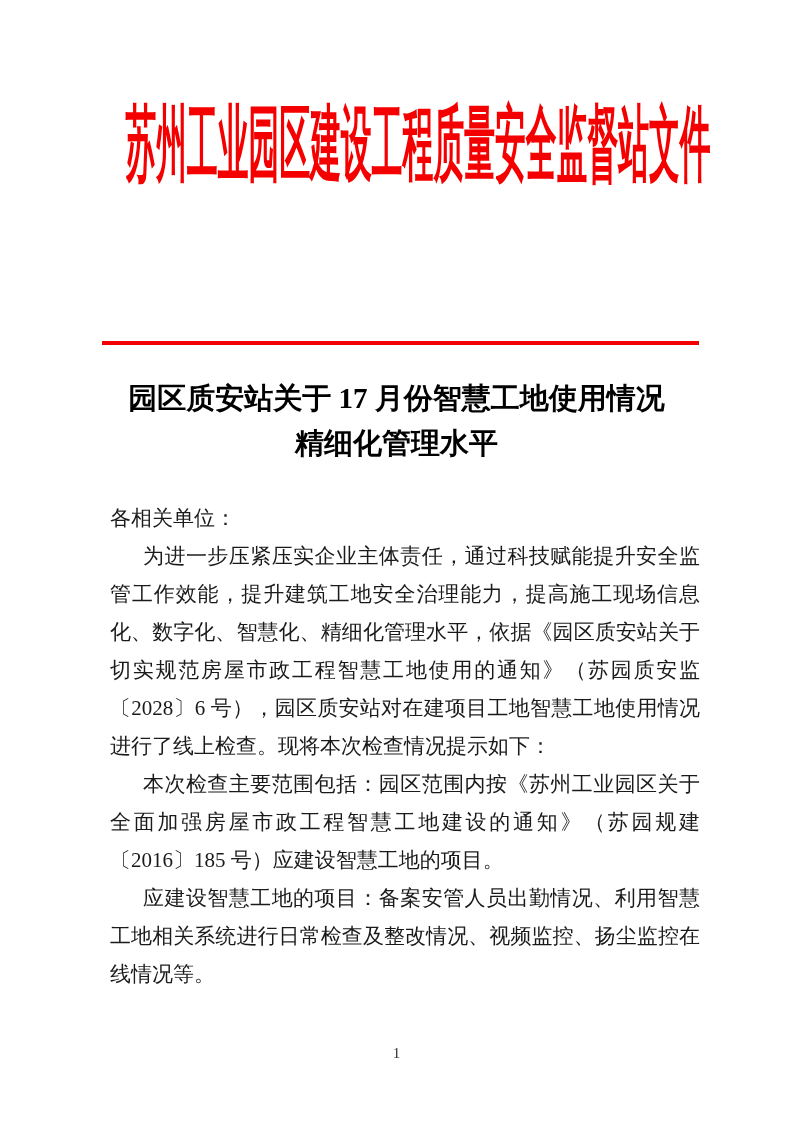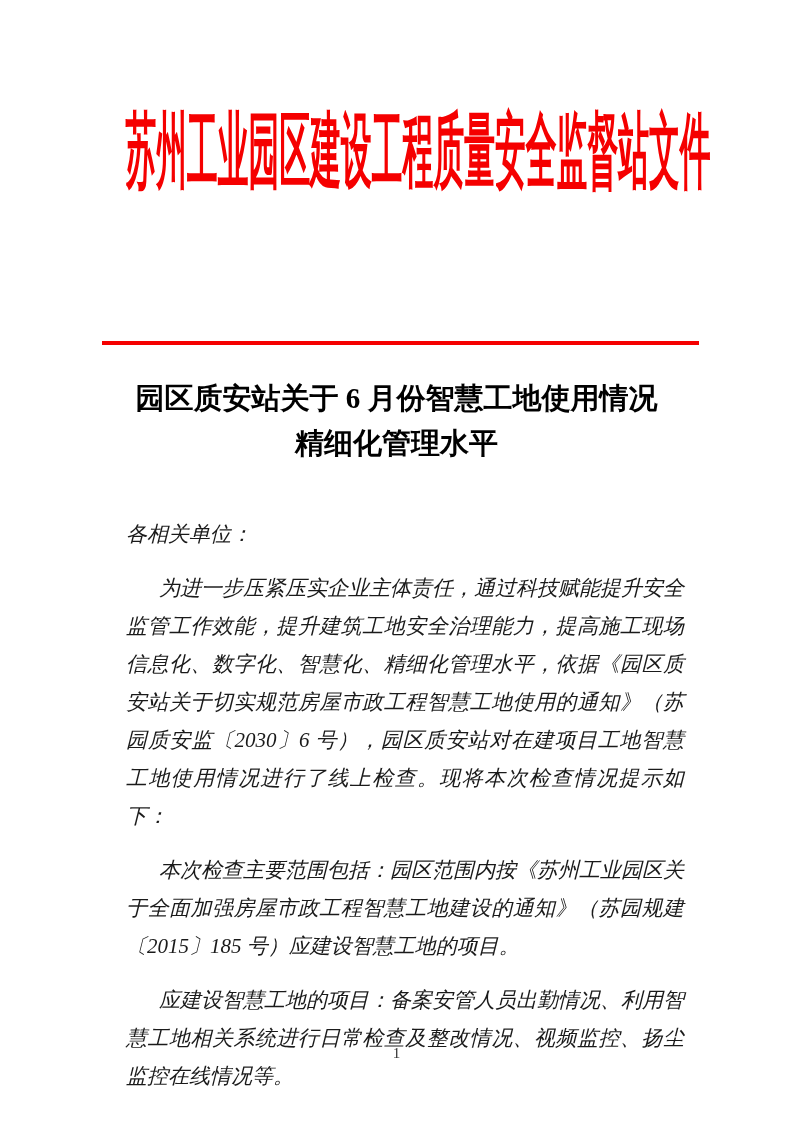--- a/index.html
+++ b/index.html
@@ -12,21 +12,21 @@
     width: 793px;
     height: 1122px;
     margin: 0 auto;
     background: #ffffff;
     overflow: hidden;
     font-family: "Liberation Serif", "DejaVu Serif", serif;
   }
   
   .red-header {
     position: absolute;
-    top: 109px;
+    top: 102px;
     left: 0;
     width: 793px;
     height: 92px;
     text-align: center;
     overflow: visible;
   }
   .red-header .org {
     display: inline-block;
     white-space: nowrap;
     font-weight: bold;
@@ -61,23 +61,22 @@
     top: 499px;
     left: 110px;
     width: 590px;
     font-size: 21px;
     line-height: 38px;
     color: #1a1a1a;
     text-align: justify;
     text-justify: inter-character;
   }
   .body-text p {
-    margin: 16px;
+    margin: 0;
     padding: 0;
-    font-style: italic;
   }
   .indent {
     text-indent: 33px;
   }
   .sec-head {
     font-family: "Liberation Sans", "DejaVu Sans", sans-serif;
     font-weight: bold;
     color: #0d0d0d;
   }
   .page-num {
@@ -96,26 +95,26 @@
 
 <div class="page">
 
   <div class="red-header">
     <span class="org">苏州工业园区建设工程质量安全监督站文件</span>
   </div>
 
   <div class="red-line"></div>
 
   <div class="doc-title">
-    <div>园区质安站关于 6 月份智慧工地使用情况</div>
+    <div>园区质安站关于 17 月份智慧工地使用情况</div>
     <div>精细化管理水平</div>
   </div>
 
   <div class="body-text">
     <p>各相关单位：</p>
-    <p class="indent">为进一步压紧压实企业主体责任，通过科技赋能提升安全监管工作效能，提升建筑工地安全治理能力，提高施工现场信息化、数字化、智慧化、精细化管理水平，依据《园区质安站关于切实规范房屋市政工程智慧工地使用的通知》（苏园质安监〔2030〕6 号），园区质安站对在建项目工地智慧工地使用情况进行了线上检查。现将本次检查情况提示如下：</p>
-    <p class="indent">本次检查主要范围包括：园区范围内按《苏州工业园区关于全面加强房屋市政工程智慧工地建设的通知》（苏园规建〔2015〕185 号）应建设智慧工地的项目。</p>
+    <p class="indent">为进一步压紧压实企业主体责任，通过科技赋能提升安全监管工作效能，提升建筑工地安全治理能力，提高施工现场信息化、数字化、智慧化、精细化管理水平，依据《园区质安站关于切实规范房屋市政工程智慧工地使用的通知》（苏园质安监〔2028〕6 号），园区质安站对在建项目工地智慧工地使用情况进行了线上检查。现将本次检查情况提示如下：</p>
+    <p class="indent">本次检查主要范围包括：园区范围内按《苏州工业园区关于全面加强房屋市政工程智慧工地建设的通知》（苏园规建〔2016〕185 号）应建设智慧工地的项目。</p>
     <p class="indent">应建设智慧工地的项目：备案安管人员出勤情况、利用智慧工地相关系统进行日常检查及整改情况、视频监控、扬尘监控在线情况等。</p>
   </div>
 
   <div class="page-num">1</div>
 
 </div>
 
 </body></html>

